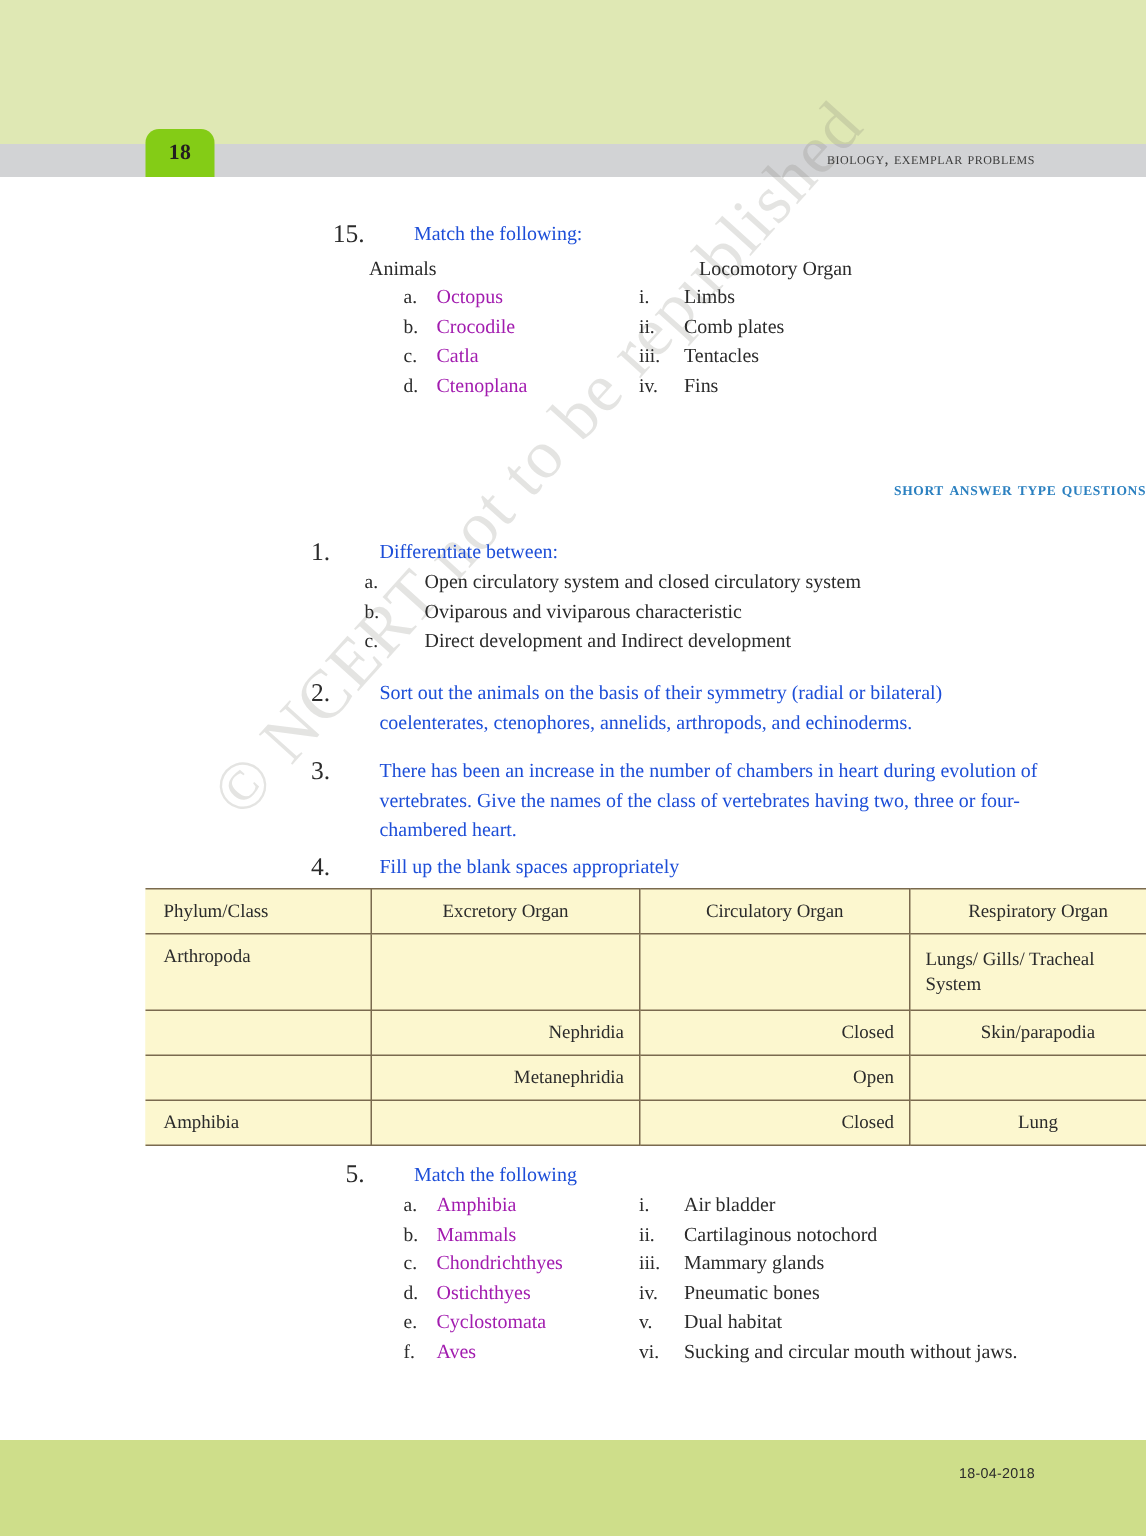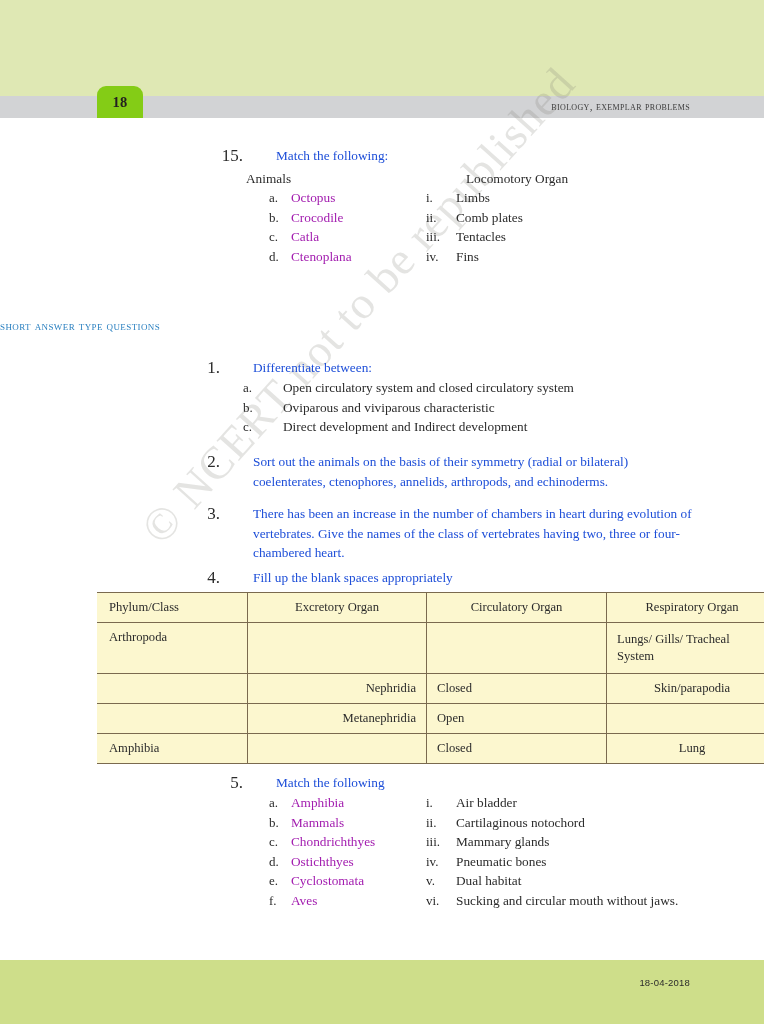--- a/index.html
+++ b/index.html
@@ -200,23 +200,23 @@
     font-size: 13.3px;
     color: #2b2b2b;
   }
 
   
   .section-heading {
     position: absolute;
     top: 200px;
     left: 0;
     width: 764px;
-    text-align: left;
+    text-align: right;
     font-family: "Liberation Serif", serif;
-    font-weight: normal;
+    font-weight: bold;
     font-size: 13.2px;
     color: #2b80c0;
     letter-spacing: 0.4px;
     font-variant: small-caps;
     text-transform: lowercase;
   }
 
   
   .tbl-wrap {
     position: absolute;
@@ -235,21 +235,21 @@
     border: 1.6px solid #7a6a4f;
     font-size: 12.6px;
     color: #2b2b2b;
     line-height: 17px;
     padding: 6px 10px;
     background: #fcf7cf;
     vertical-align: middle;
   }
   table.fill-table td.c0 { width: 128px; padding-left: 12px; }
   table.fill-table td.c1 { width: 158px; text-align: right; }
-  table.fill-table td.c2 { width: 159px; text-align: left; }
+  table.fill-table td.c2 { width: 159px; text-align: right; }
   table.fill-table td.c3 { width: 150px; text-align: center; }
   table.fill-table tr.hdr td { text-align: center; }
   table.fill-table tr.hdr td.c0 { text-align: left; }
   table.fill-table td.lft { text-align: left; }
   table.fill-table td.tall { height: 38px; }
   table.fill-table td.topleft { vertical-align: top; }
   
   table.fill-table { border-left: none; border-right: none; }
   table.fill-table td:first-child { border-left: none; }
   table.fill-table td:last-child { border-right: none; }

